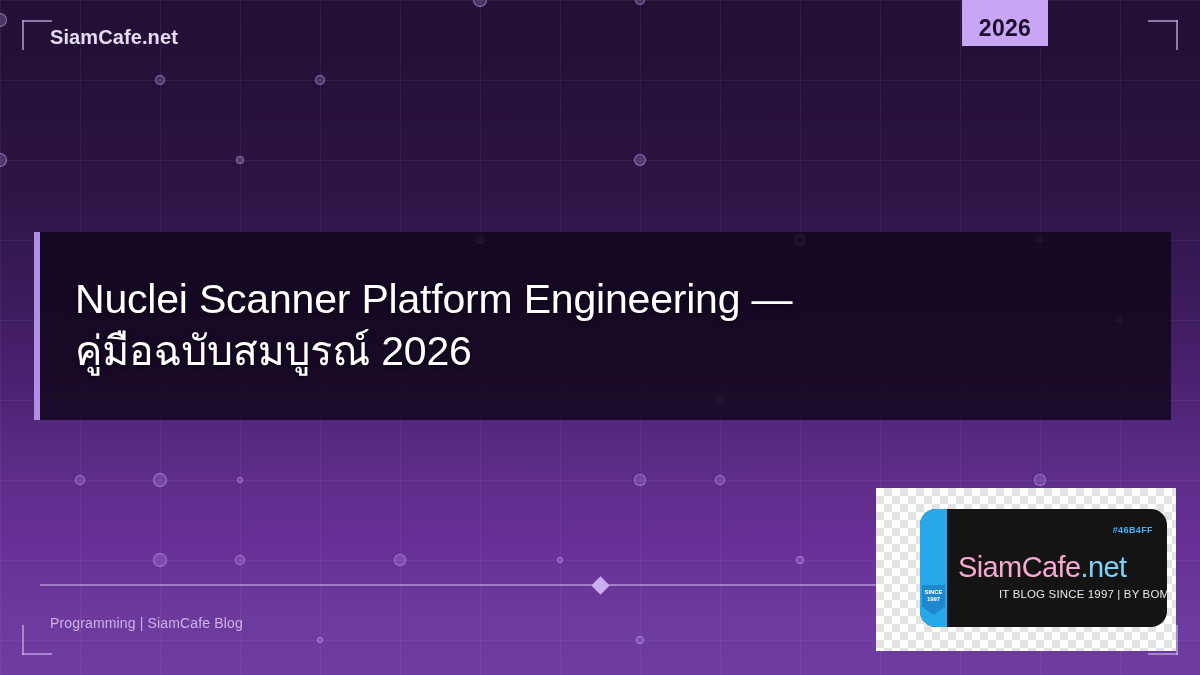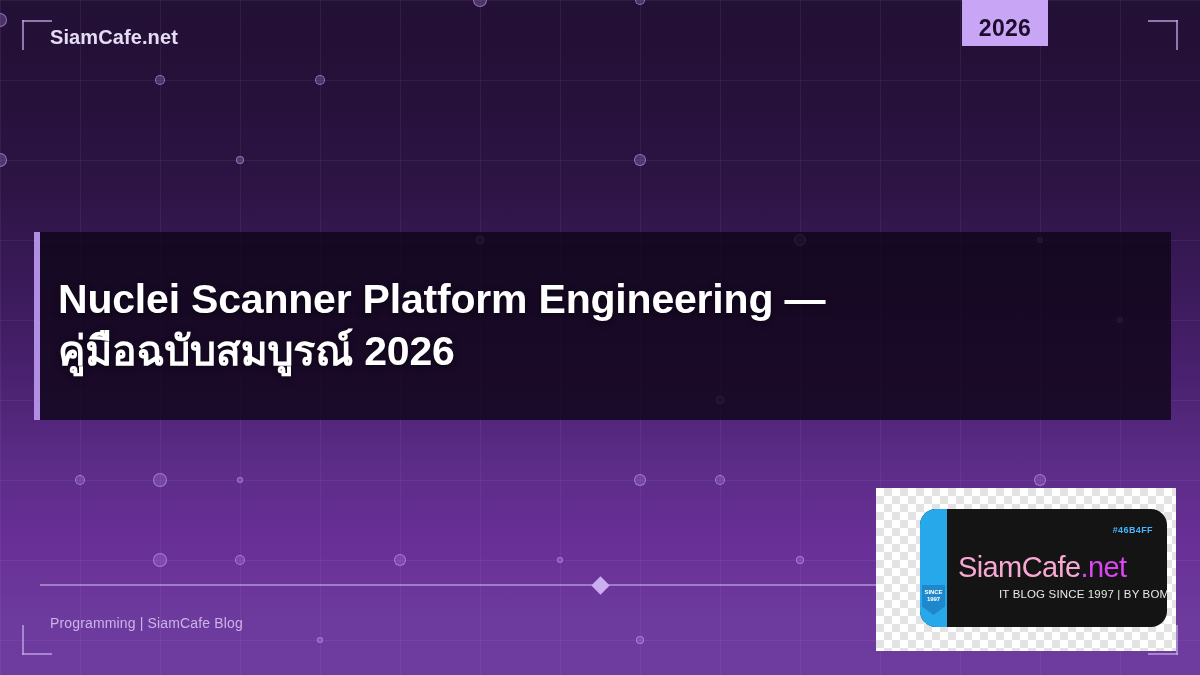--- a/index.html
+++ b/index.html
@@ -84,25 +84,25 @@
   
   #title-block {
     position:absolute;
     left:34px; top:232px;
     width:1137px; height:188px;
     background:rgba(14,5,22,0.80);
     border-left:6px solid #b08ee4;
     display:flex; align-items:center;
   }
   #title-text {
-    padding-left:18px;
+    padding-left:35px;
     padding-right:16px;
     color:#ffffff;
     font-size:41px;
-    font-weight:bold;
+    font-weight:normal;
     line-height:1.26;
     letter-spacing:-0.2px;
     text-shadow:0 2px 6px rgba(0,0,0,0.55);
     white-space:pre-line;
   }
 
   
   #footer-rule {
     position:absolute;
     left:40px; top:584px;
@@ -171,21 +171,21 @@
     letter-spacing:0.4px;
   }
   #logo-wordmark {
     position:absolute;
     left:38px; top:42px;
     font-size:29px; font-weight:normal;
     letter-spacing:-0.6px;
     white-space:nowrap;
   }
   #logo-wordmark .blue { color:#f9a8d4; }
-  #logo-wordmark .white { color:#d946ef; }
+  #logo-wordmark .white { color:#7dd3fc; }
   #logo-tagline {
     position:absolute;
     left:39px; top:79px;
     color:#e8e8e8;
     font-size:11.5px;
     letter-spacing:0.15px;
     white-space:nowrap;
     margin-left:40px;
   }
 </style>

